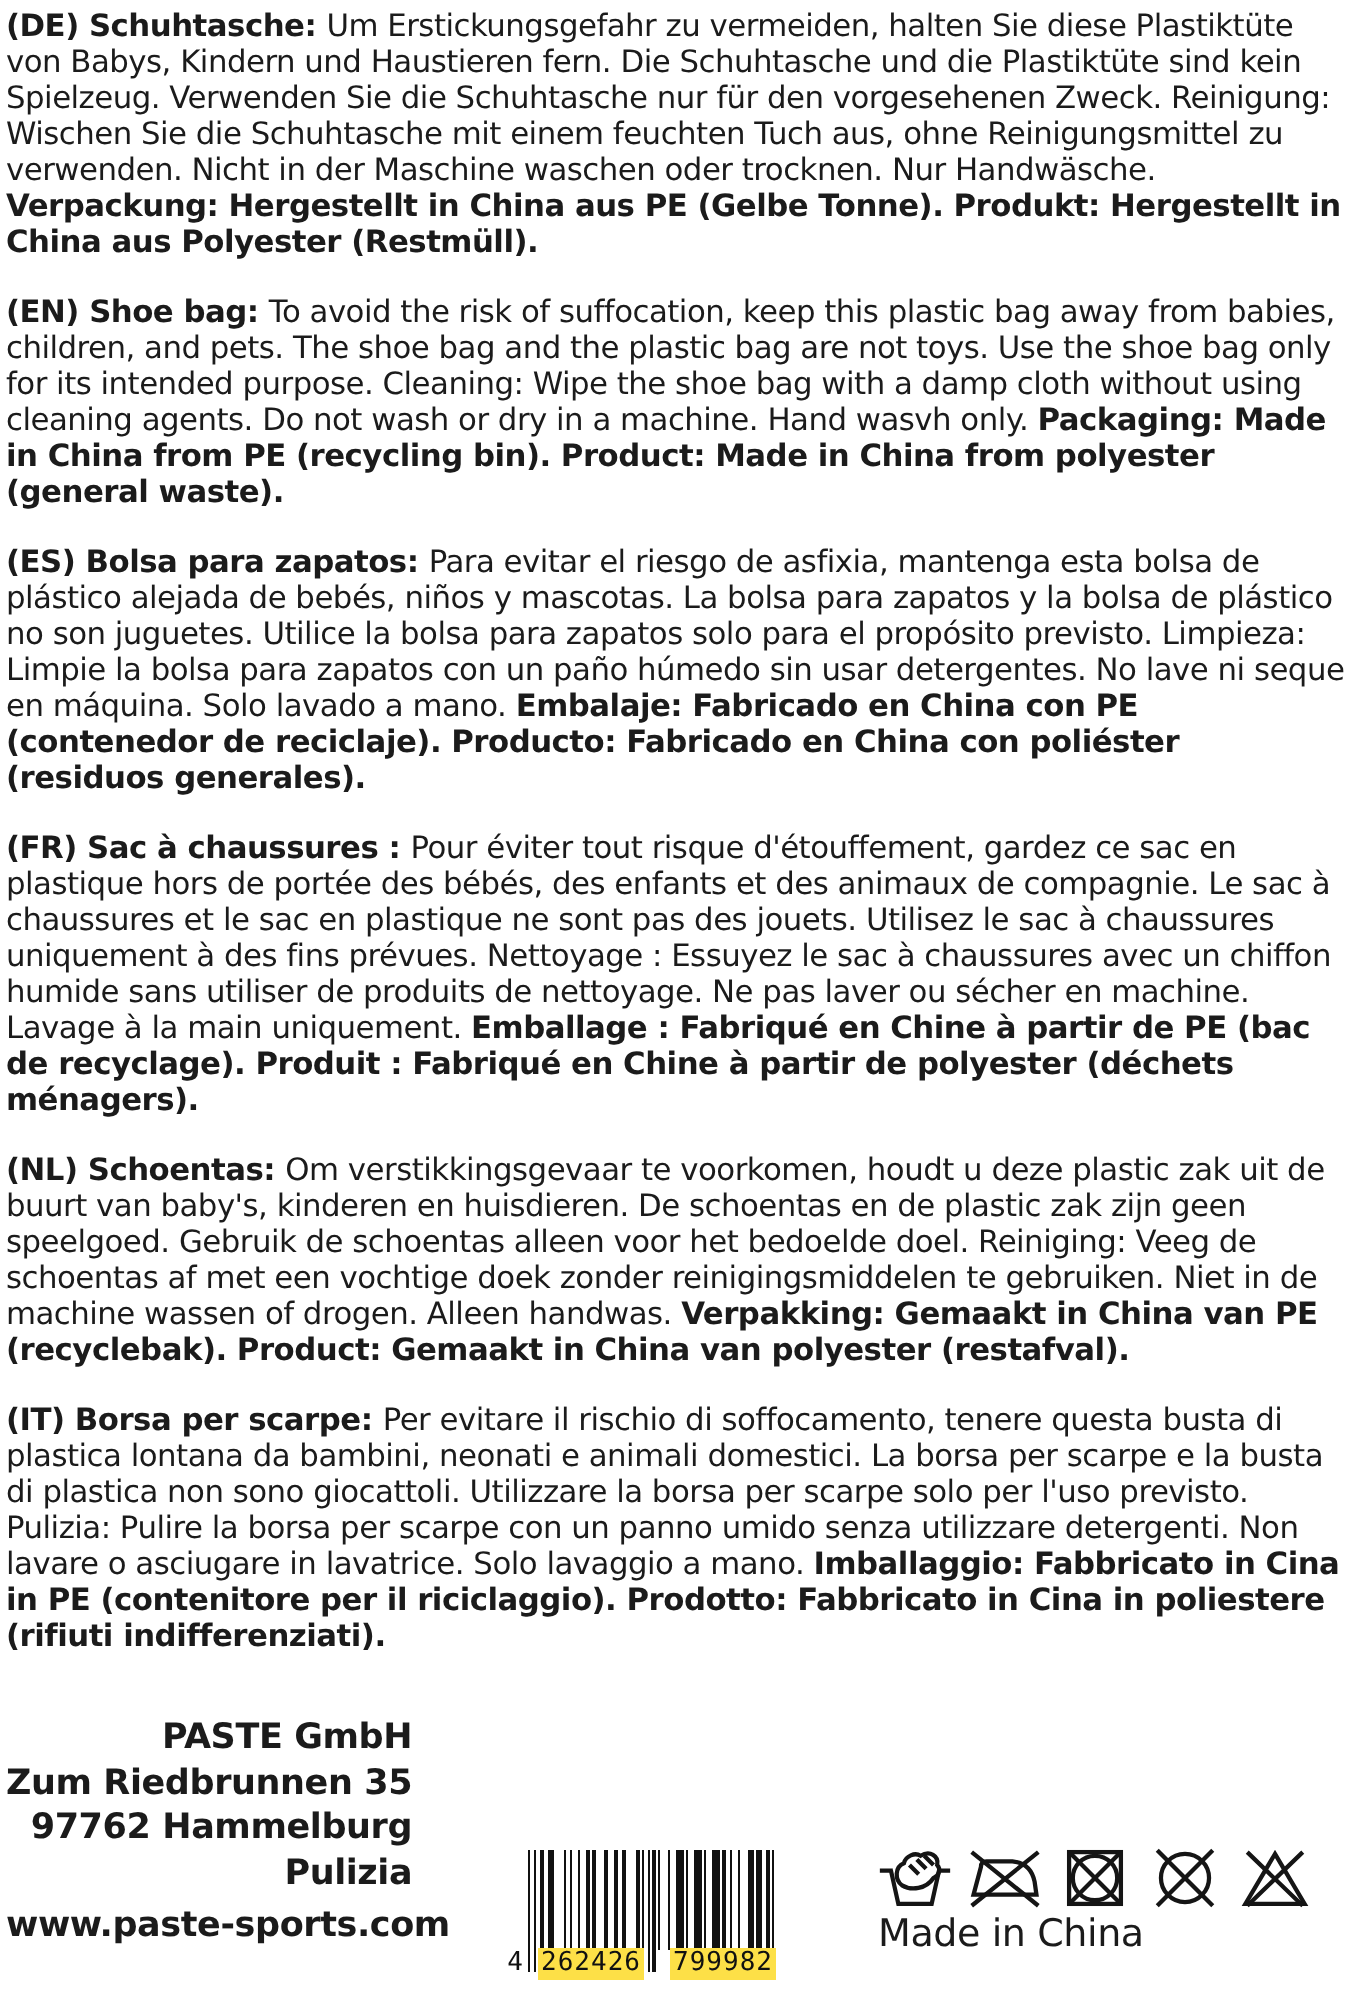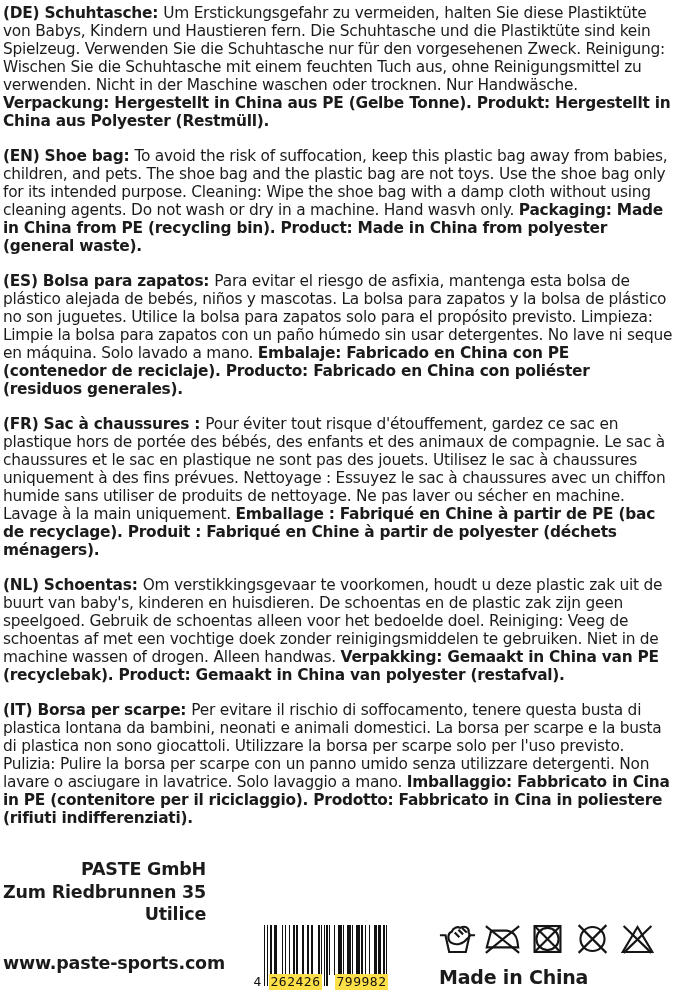--- a/index.html
+++ b/index.html
@@ -38,42 +38,43 @@
     background:#fde047; text-align:center;
   }
   .bc-first { left:0px; width:11px; background:transparent; }
   .bc-left  { left:17px; width:53px; letter-spacing:0.5px; }
   .bc-right { left:83px; width:53px; letter-spacing:0.5px; }
 
   .symbols-block { position:absolute; left:436px; top:76px; }
   .symbols { display:flex; gap:8px; align-items:center; }
   .symbols svg { width:37px; height:34px; display:block; }
   .symbols svg * { stroke:#151515; stroke-width:2.3; fill:none; stroke-linecap:butt; }
-  .madein { margin-top:10px; font-weight:bold; font-size:19px; letter-spacing:-0.2px; }
+  .madein { font-weight:normal; font-size:19px; letter-spacing:-0.2px; }
 </style>
 </head>
 <body>
 
 <div class="page">
 
   <div id="paragraphs">
       <p class="para"><b>(DE) Schuhtasche: </b><span>Um Erstickungsgefahr zu vermeiden, halten Sie diese Plastiktüte von Babys, Kindern und Haustieren fern. Die Schuhtasche und die Plastiktüte sind kein Spielzeug. Verwenden Sie die Schuhtasche nur für den vorgesehenen Zweck. Reinigung: Wischen Sie die Schuhtasche mit einem feuchten Tuch aus, ohne Reinigungsmittel zu verwenden. Nicht in der Maschine waschen oder trocknen. Nur Handwäsche. </span><b>Verpackung: Hergestellt in China aus PE (Gelbe Tonne). Produkt: Hergestellt in China aus Polyester (Restmüll).</b></p>
       <p class="para"><b>(EN) Shoe bag: </b><span>To avoid the risk of suffocation, keep this plastic bag away from babies, children, and pets. The shoe bag and the plastic bag are not toys. Use the shoe bag only for its intended purpose. Cleaning: Wipe the shoe bag with a damp cloth without using cleaning agents. Do not wash or dry in a machine. Hand wasvh only. </span><b>Packaging: Made in China from PE (recycling bin). Product: Made in China from polyester (general waste).</b></p>
       <p class="para"><b>(ES) Bolsa para zapatos: </b><span>Para evitar el riesgo de asfixia, mantenga esta bolsa de plástico alejada de bebés, niños y mascotas. La bolsa para zapatos y la bolsa de plástico no son juguetes. Utilice la bolsa para zapatos solo para el propósito previsto. Limpieza: Limpie la bolsa para zapatos con un paño húmedo sin usar detergentes. No lave ni seque en máquina. Solo lavado a mano. </span><b>Embalaje: Fabricado en China con PE (contenedor de reciclaje). Producto: Fabricado en China con poliéster (residuos generales).</b></p>
       <p class="para"><b>(FR) Sac à chaussures : </b><span>Pour éviter tout risque d'étouffement, gardez ce sac en plastique hors de portée des bébés, des enfants et des animaux de compagnie. Le sac à chaussures et le sac en plastique ne sont pas des jouets. Utilisez le sac à chaussures uniquement à des fins prévues. Nettoyage : Essuyez le sac à chaussures avec un chiffon humide sans utiliser de produits de nettoyage. Ne pas laver ou sécher en machine. Lavage à la main uniquement. </span><b>Emballage : Fabriqué en Chine à partir de PE (bac de recyclage). Produit : Fabriqué en Chine à partir de polyester (déchets ménagers).</b></p>
       <p class="para"><b>(NL) Schoentas: </b><span>Om verstikkingsgevaar te voorkomen, houdt u deze plastic zak uit de buurt van baby's, kinderen en huisdieren. De schoentas en de plastic zak zijn geen speelgoed. Gebruik de schoentas alleen voor het bedoelde doel. Reiniging: Veeg de schoentas af met een vochtige doek zonder reinigingsmiddelen te gebruiken. Niet in de machine wassen of drogen. Alleen handwas. </span><b>Verpakking: Gemaakt in China van PE (recyclebak). Product: Gemaakt in China van polyester (restafval).</b></p>
       <p class="para"><b>(IT) Borsa per scarpe: </b><span>Per evitare il rischio di soffocamento, tenere questa busta di plastica lontana da bambini, neonati e animali domestici. La borsa per scarpe e la busta di plastica non sono giocattoli. Utilizzare la borsa per scarpe solo per l'uso previsto. Pulizia: Pulire la borsa per scarpe con un panno umido senza utilizzare detergenti. Non lavare o asciugare in lavatrice. Solo lavaggio a mano. </span><b>Imballaggio: Fabbricato in Cina in PE (contenitore per il riciclaggio). Prodotto: Fabbricato in Cina in poliestere (rifiuti indifferenziati).</b></p>
     </div>
 
   <div class="footer">
 
     <div class="addr" id="address">
         <div>PASTE GmbH</div>
         <div>Zum Riedbrunnen 35</div>
-        <div>Utilice</div>
+        <div>97762 Hammelburg</div>
+        <div>Pulizia</div>
       </div>
 
     <div class="contact">
       <div>www.paste-sports.com</div>
     </div>
 
     <div class="barcode">
       <div class="bars" id="barcode-bars">
           <div class="module black tall"></div>
           <div class="module tall"></div>

